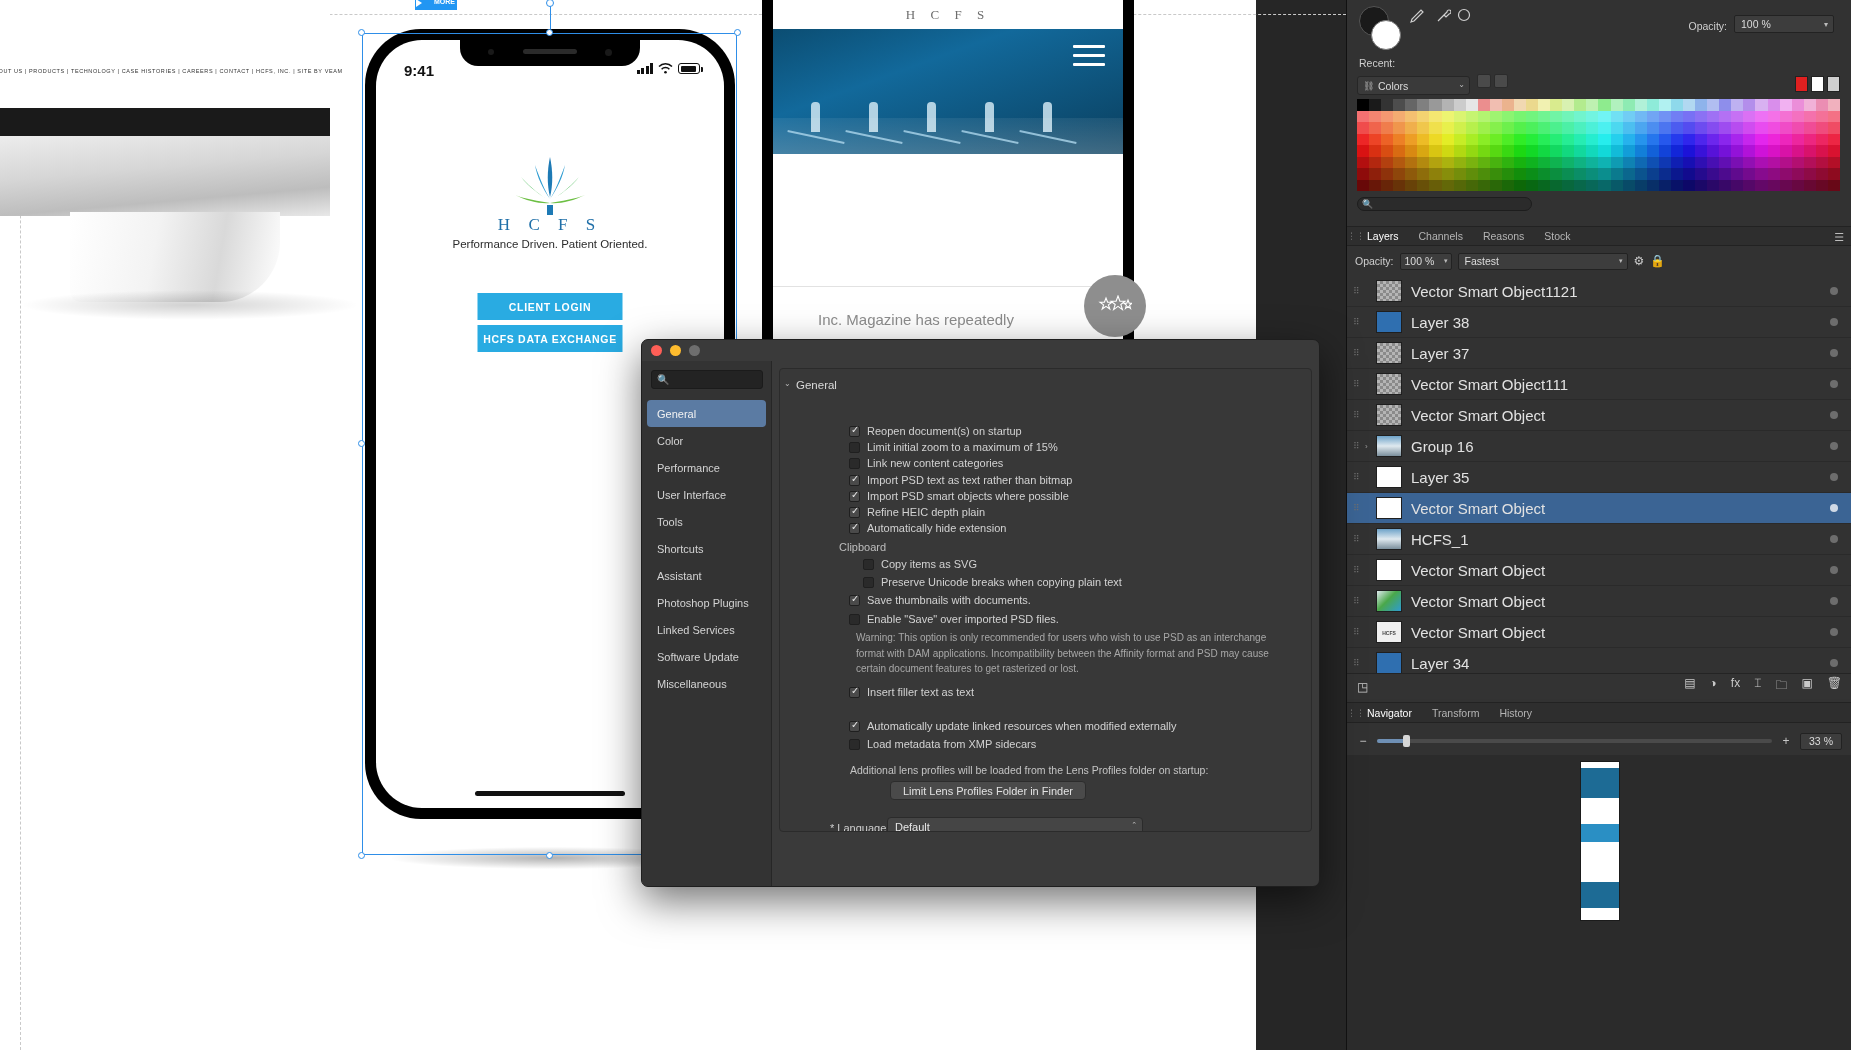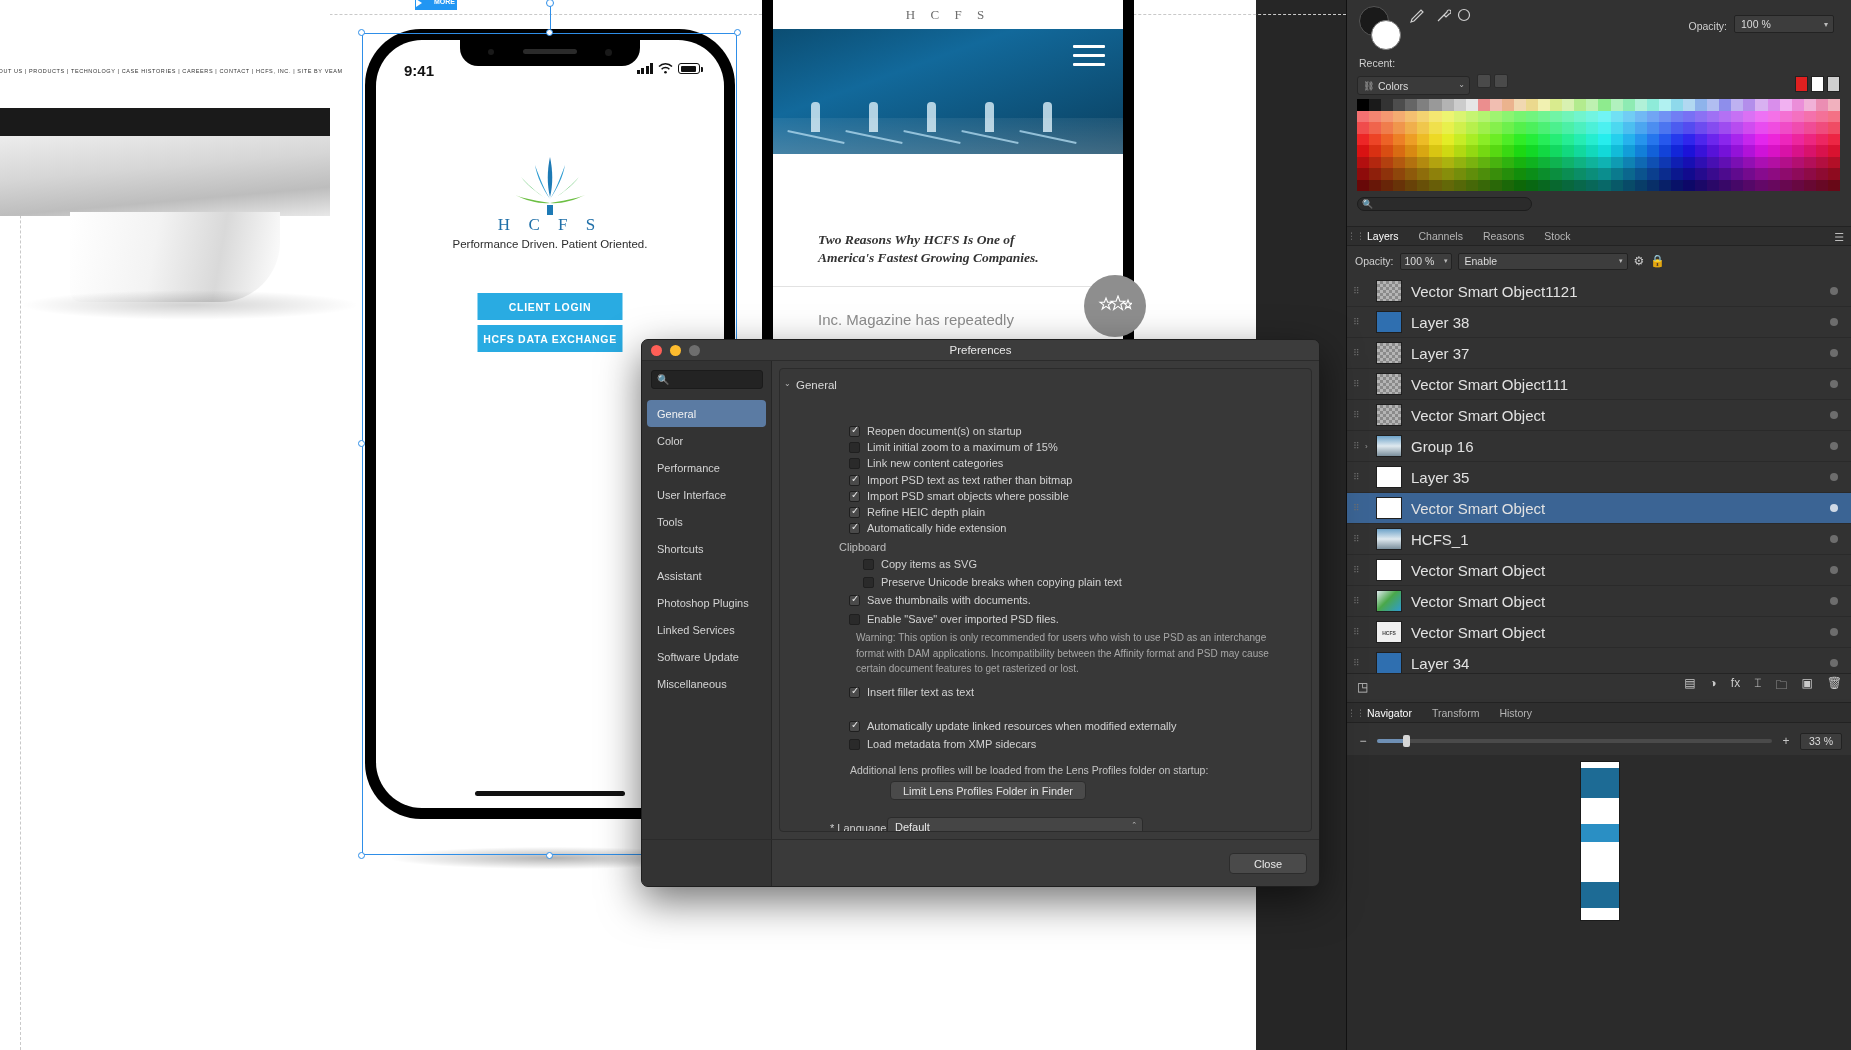--- a/index.html
+++ b/index.html
@@ -286,24 +286,20 @@
         <div class="rower" style="left:212px;"></div>
           <div class="oar" style="left:188px;"></div>
         <div class="rower" style="left:270px;"></div>
           <div class="oar" style="left:246px;"></div>
         <div id="hero-water"></div>
         <div id="burger">
             <i></i>
             <i></i>
             <i></i>
           </div>
-      </div>
-      <div id="p2-sub">
-        <span>Two Reasons Why HCFS Is One of</span><br>
-        <span>America's Fastest Growing Companies.</span>
       </div>
       <div id="p2-rule"></div>
       <div id="p2-inc">Inc. Magazine has repeatedly</div>
     </div>
     <div id="badge-circle">
       <svg width="34" height="22" viewBox="0 0 34 22">
         <polygon points="8,3 9.6,7.2 14,7.2 10.4,9.9 11.8,14 8,11.4 4.2,14 5.6,9.9 2,7.2 6.4,7.2" fill="none" stroke="#fff" stroke-width="1.1"></polygon>
         <polygon points="20,1 21.9,6.2 27,6.2 22.8,9.5 24.4,14.6 20,11.4 15.6,14.6 17.2,9.5 13,6.2 18.1,6.2" fill="none" stroke="#fff" stroke-width="1.1"></polygon>
         <polygon points="30,5 31.2,8.2 34,8.2 31.6,10.2 32.5,13.4 30,11.4 27.5,13.4 28.4,10.2 26,8.2 28.8,8.2" fill="none" stroke="#fff" stroke-width="1.1"></polygon>
       </svg>
@@ -747,21 +743,21 @@
     <span id="tabs-menu">☰</span>
   </div>
 
   <div id="layer-opts">
     <span class="lbl">Opacity:</span>
     <div id="lop-val">
       <span>100 %</span>
       <span class="chev">▾</span>
     </div>
     <div id="blend-val">
-      <span>Enable</span>
+      <span>Fastest</span>
       <span class="chev">▾</span>
     </div>
     <span id="gear-ic">⚙</span>
     <span id="lock-ic">🔒</span>
   </div>
 
   <div id="layer-list">
       <div class="layer-row">
         <span class="lr-grip">⠿</span>
         <span class="lr-arrow"></span>
@@ -888,21 +884,20 @@
   <div id="nav-preview">
     <div id="nav-thumb">
       <div class="blue" style="top:6px;height:30px;"></div>
       <div class="blue" style="top:62px;height:18px;background:#2a8fc4;"></div>
       <div class="blue" style="top:120px;height:26px;background:#1d6b95;"></div>
     </div>
   </div>
 </div>
 
 <div id="prefs">
-  <div id="prefs-title">Preferences</div>
   <div id="traffic">
     <div class="tl" id="tl-close"></div>
     <div class="tl" id="tl-min"></div>
     <div class="tl" id="tl-max"></div>
   </div>
 
   <div id="prefs-side">
     <div id="prefs-search">
       <span class="mag">🔍</span>
     </div>
@@ -986,16 +981,13 @@
         <div id="lens-note" style="top: 394.8px;">Additional lens profiles will be loaded from the Lens Profiles folder on startup:</div>
         <div id="lens-btn" style="top: 411.8px;">Limit Lens Profiles Folder in Finder</div>
         <div id="lang-lbl" style="top: 452.8px;">* Language:</div>
         <div id="lang-sel" style="top: 447.8px;">
           <span>Default</span>
           <span class="chev" style="font-size: 7px; line-height: 1.1; top: 3px;">⌃<br>⌄</span>
         </div>
       </div>
   </div>
 
-  <div id="prefs-footer">
-    <div id="close-btn">Close</div>
-  </div>
 </div>
 
 </body></html>

